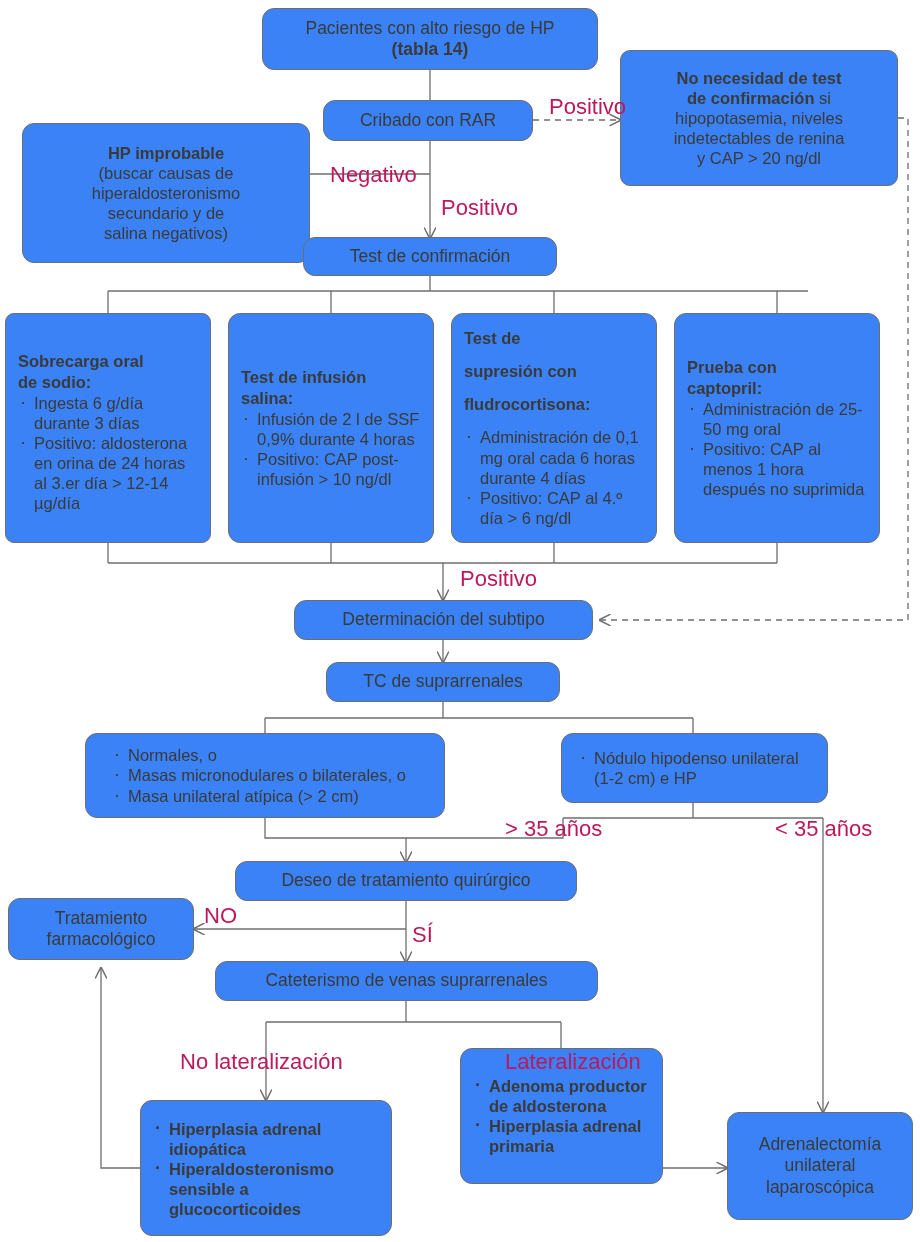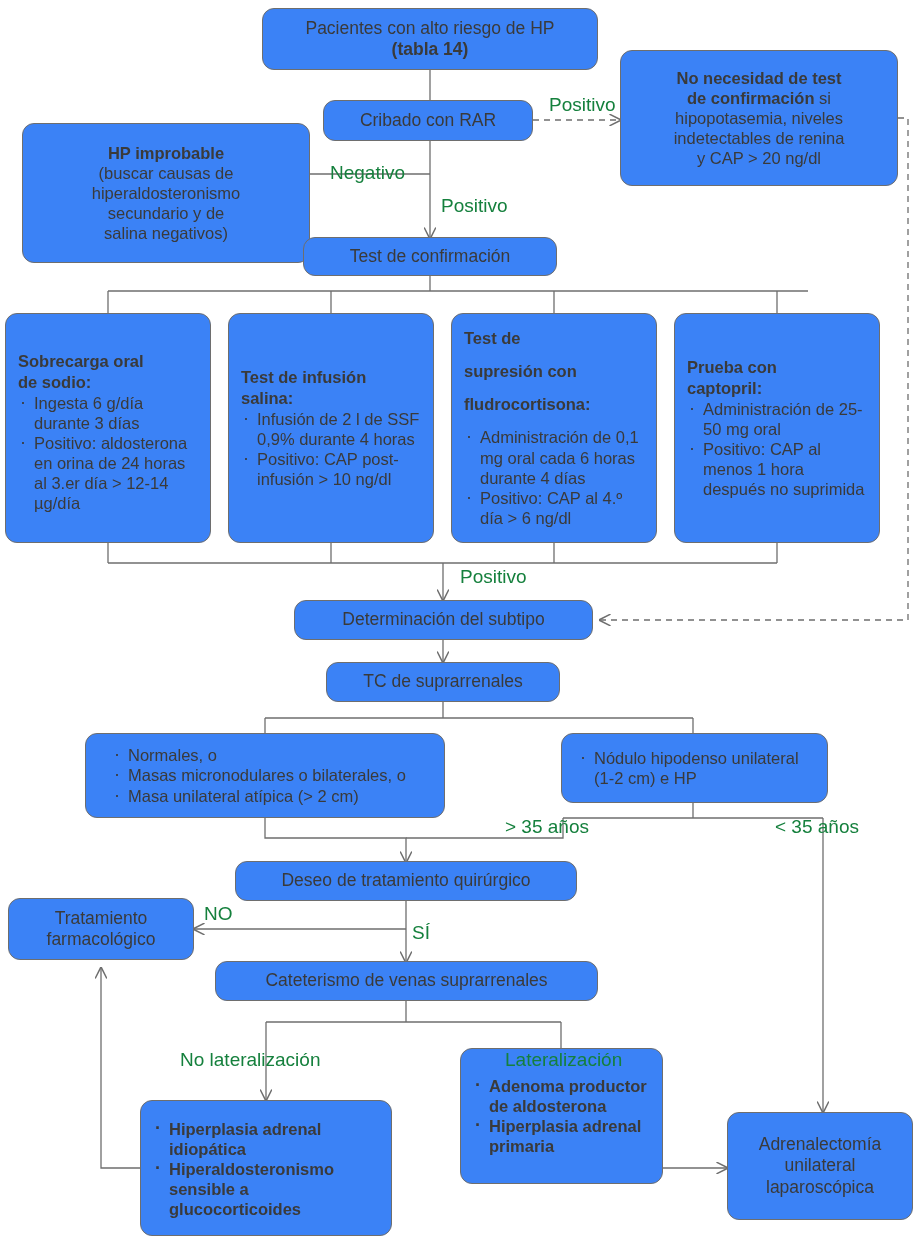--- a/index.html
+++ b/index.html
@@ -73,22 +73,22 @@
     color: #3a3a3a;
   }
   .bhead {
     font-weight: bold;
     font-size: 16.5px;
     line-height: 1.22;
     margin-bottom: 1px;
   }
   .edge-label {
     position: absolute;
-    font-size: 19px;
-    color: #15803d;
+    font-size: 22px;
+    color: #be185d;
     white-space: nowrap;
     background: transparent;
   }
   .node .ln { display: block; }
   .node .reg { font-weight: normal; }
 </style>
 </head>
 <body>
 
 <div id="canvas">
@@ -159,41 +159,41 @@
 
   <div class="node center pad" style="left:262px; top:8px; width:336px; height:62px;">
     <span class="ln t-title">Pacientes con alto riesgo de HP</span>
     <span class="ln t-title t-bold">(tabla 14)</span>
   </div>
 
   <div class="node center pad" style="left:323px; top:100px; width:210px; height:41px;">
     <span class="ln t-title">Cribado con RAR</span>
   </div>
 
-  <div class="node center pad" style="left:620px; top:50px; width:278px; height:136px;">
+  <div class="node center pad" style="left:620px; top:50px; width:278px; height:136px;border-radius:10px;">
     <span class="ln t-small t-bold">No necesidad de test</span>
     <span class="ln t-small"><b>de confirmación</b><span class="reg"> si</span></span>
     <span class="ln t-small">hipopotasemia, niveles</span>
     <span class="ln t-small">indetectables de renina</span>
     <span class="ln t-small">y CAP &gt; 20 ng/dl</span>
   </div>
 
   <div class="node center pad" style="left:22px; top:123px; width:288px; height:140px;">
     <span class="ln t-small t-bold">HP improbable</span>
     <span class="ln t-small">(buscar causas de</span>
     <span class="ln t-small">hiperaldosteronismo</span>
     <span class="ln t-small">secundario y de</span>
     <span class="ln t-small">salina negativos)</span>
   </div>
 
   <div class="node center pad" style="left:303px; top:237px; width:254px; height:39px;">
     <span class="ln t-title">Test de confirmación</span>
   </div>
 
-  <div class="node" style="left:5px; top:313px; width:206px; height:230px; padding:18px 10px 10px 12px;">
+  <div class="node" style="left:5px; top:313px; width:206px; height:230px; padding:18px 10px 10px 12px;border-radius:9px;">
     <div class="bhead">Sobrecarga oral</div>
     <div class="bhead">de sodio:</div>
     <ul class="blist">
       <li>Ingesta 6 g/día durante 3 días</li>
       <li>Positivo: aldosterona en orina de 24 horas al 3.er día &gt; 12-14 µg/día</li>
     </ul>
   </div>
 
   <div class="node" style="left:228px; top:313px; width:206px; height:230px; padding:10px 10px 10px 12px;">
     <div class="bhead">Test de infusión</div>

